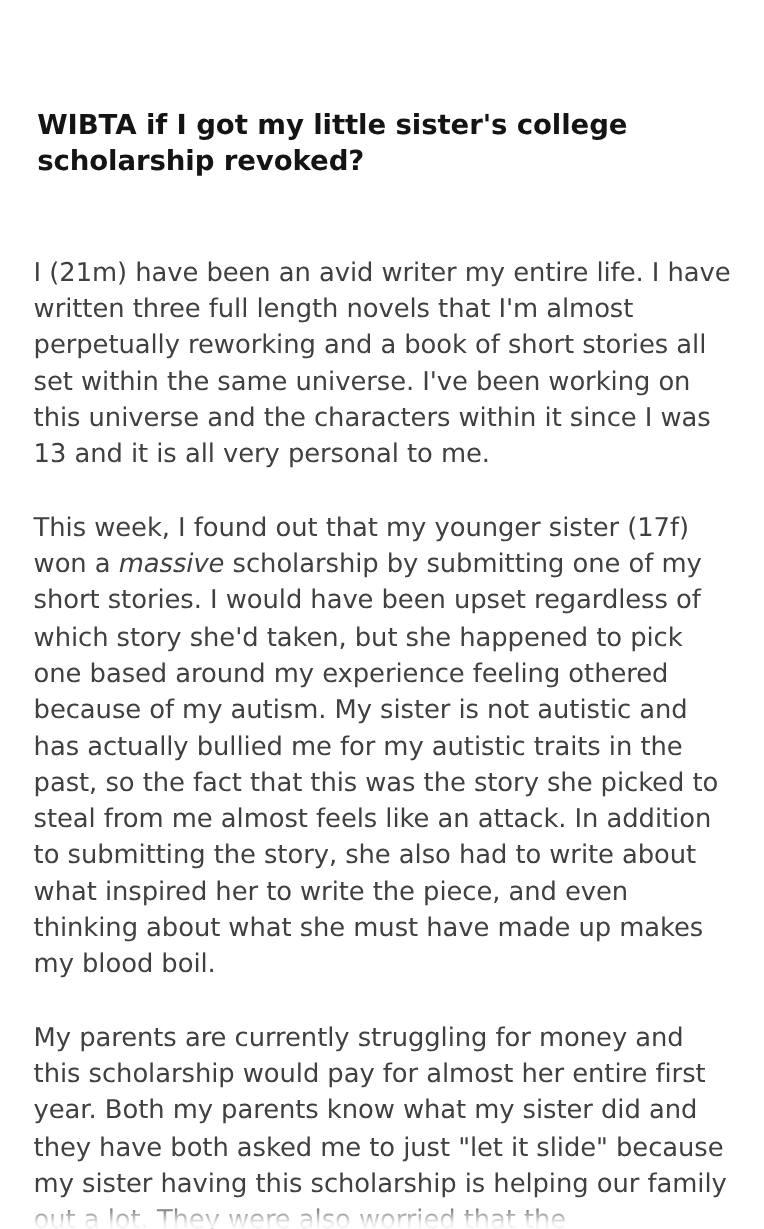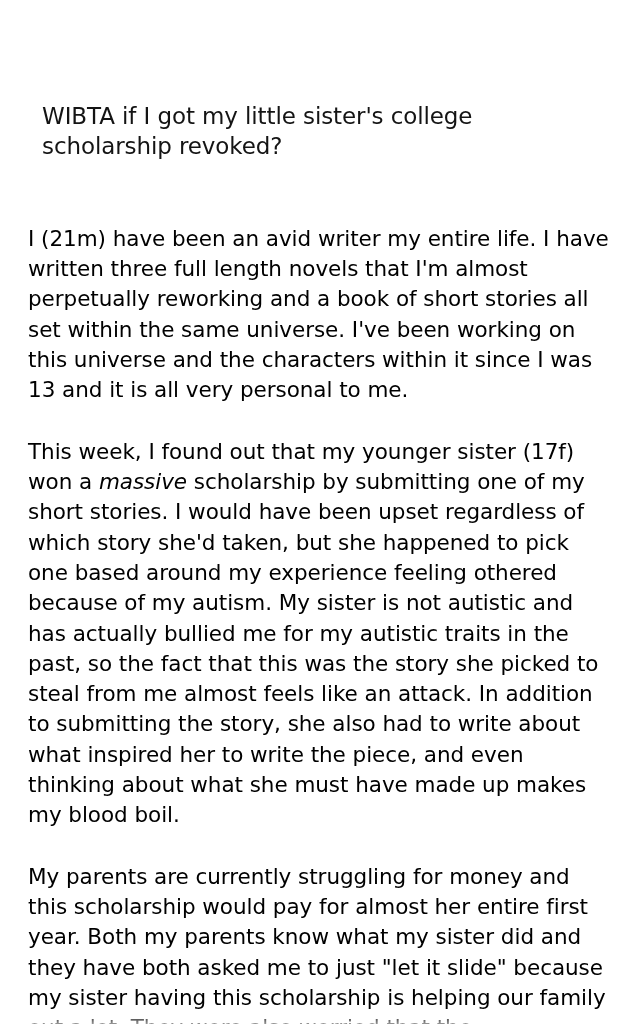--- a/index.html
+++ b/index.html
@@ -16,36 +16,36 @@
   }
   .page {
     position: relative;
     width: 637px;
     height: 1024px;
     background: #ffffff;
     box-sizing: border-box;
     padding: 0 28px;
   }
   .post-title {
-    margin: 14px;
+    margin: 3px;
     padding-top: 88px;
     font-size: 23px;
     line-height: 1.30;
-    font-weight: normal;
+    font-weight: bold;
     letter-spacing: -0.1px;
     color: #141414;
   }
   .post-body {
     margin-top: 62px;
   }
   .para {
     margin: 0 0 31px 0;
     font-size: 21.5px;
     line-height: 1.41;
-    color: #000000;
+    color: #404040;
     letter-spacing: -0.05px;
   }
   .para:last-child {
     margin-bottom: 0;
   }
   .para em {
   }
   .fade-bottom {
     position: absolute;
     left: 0;

